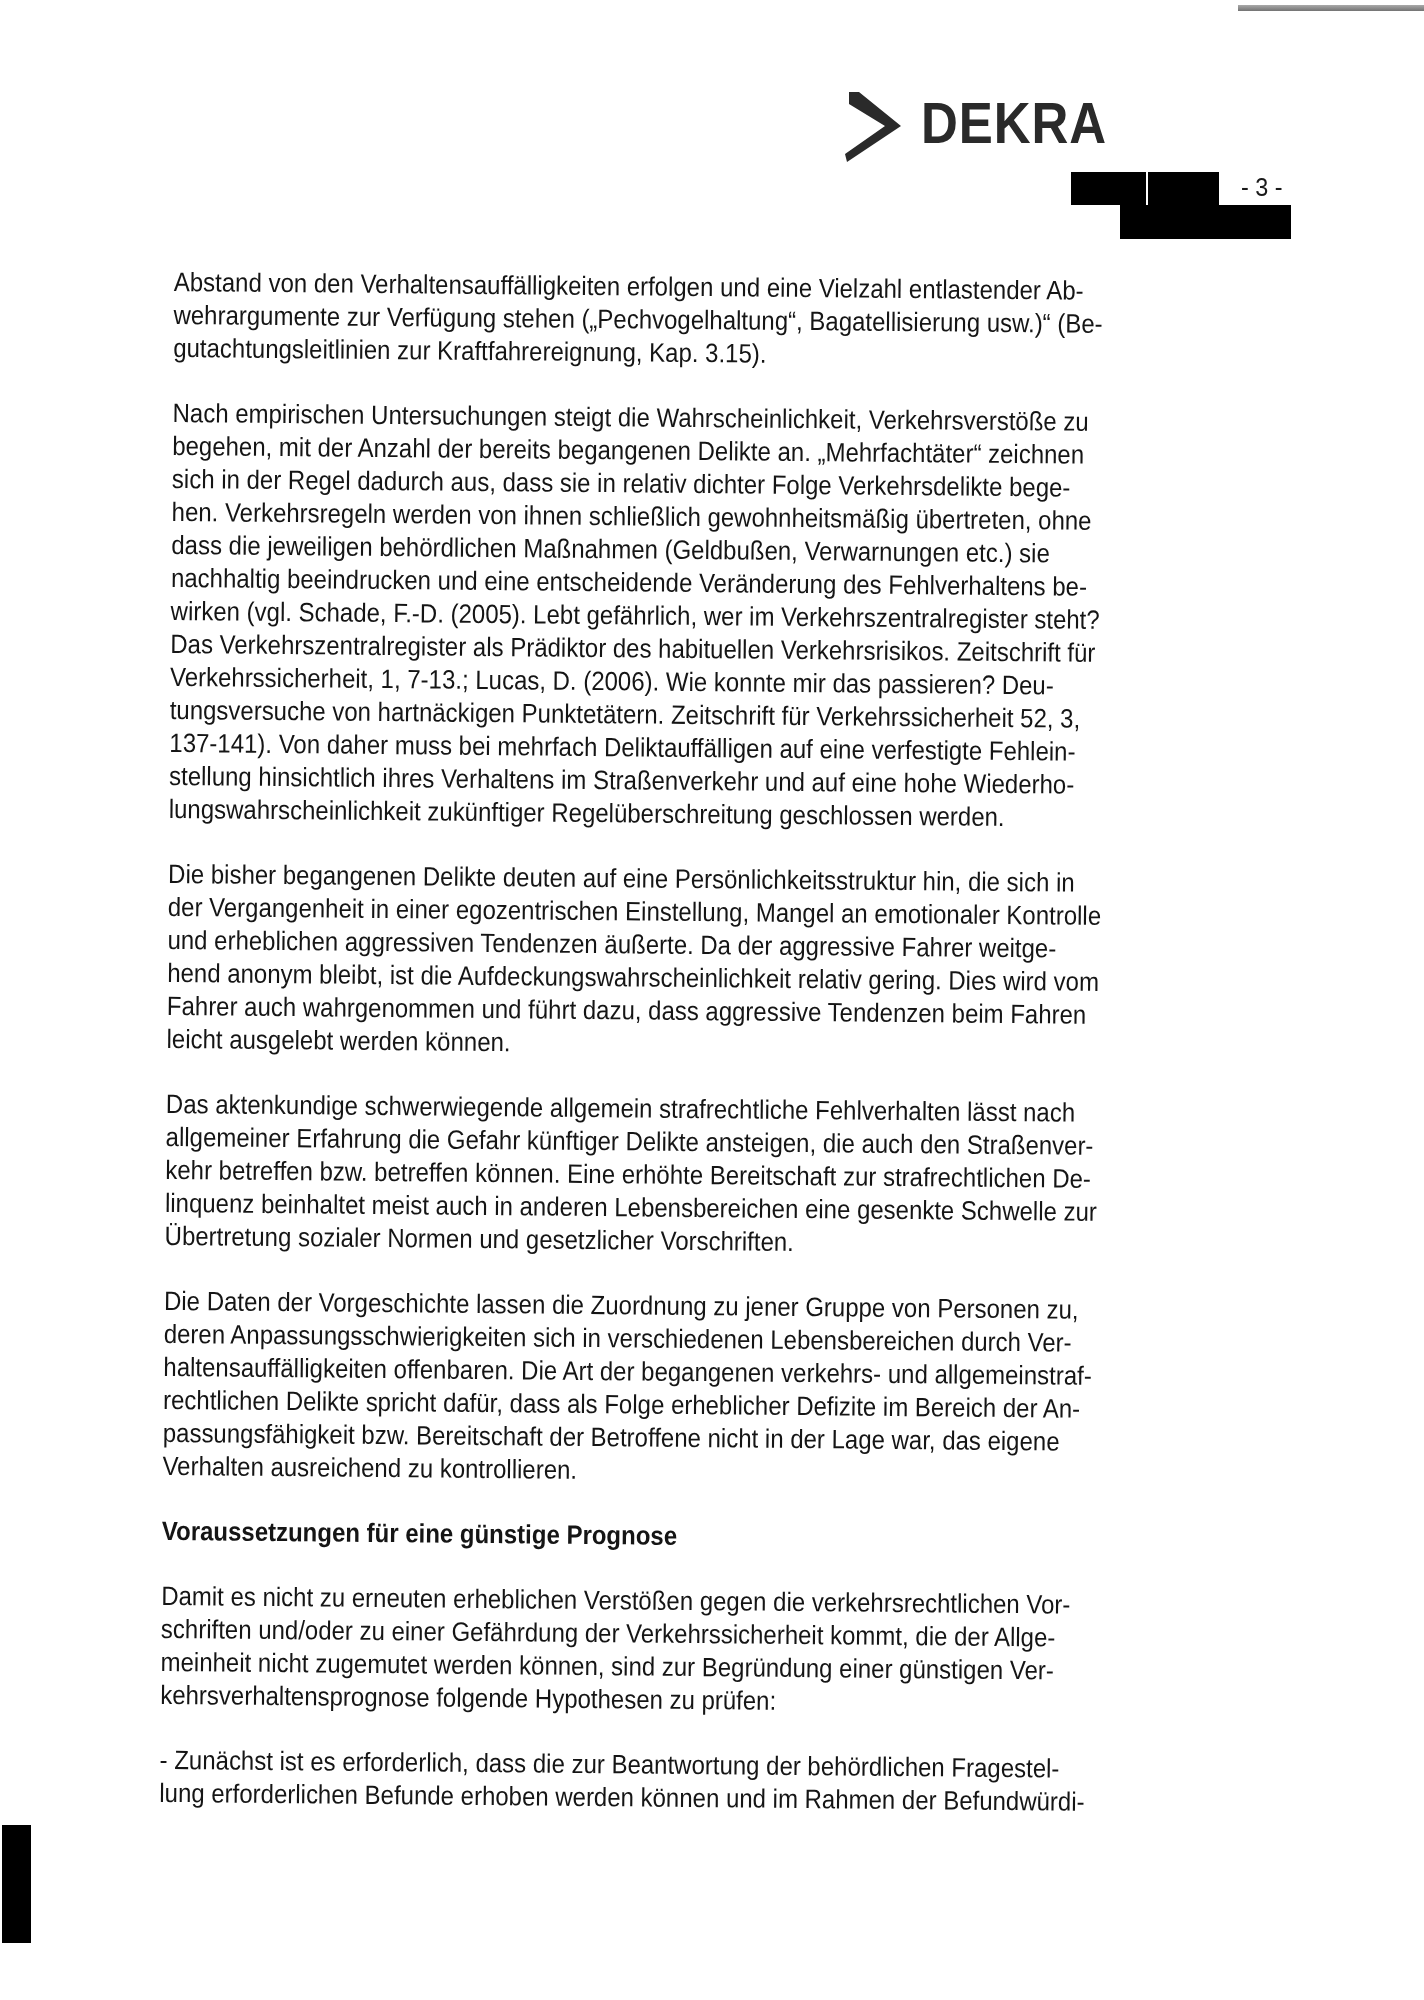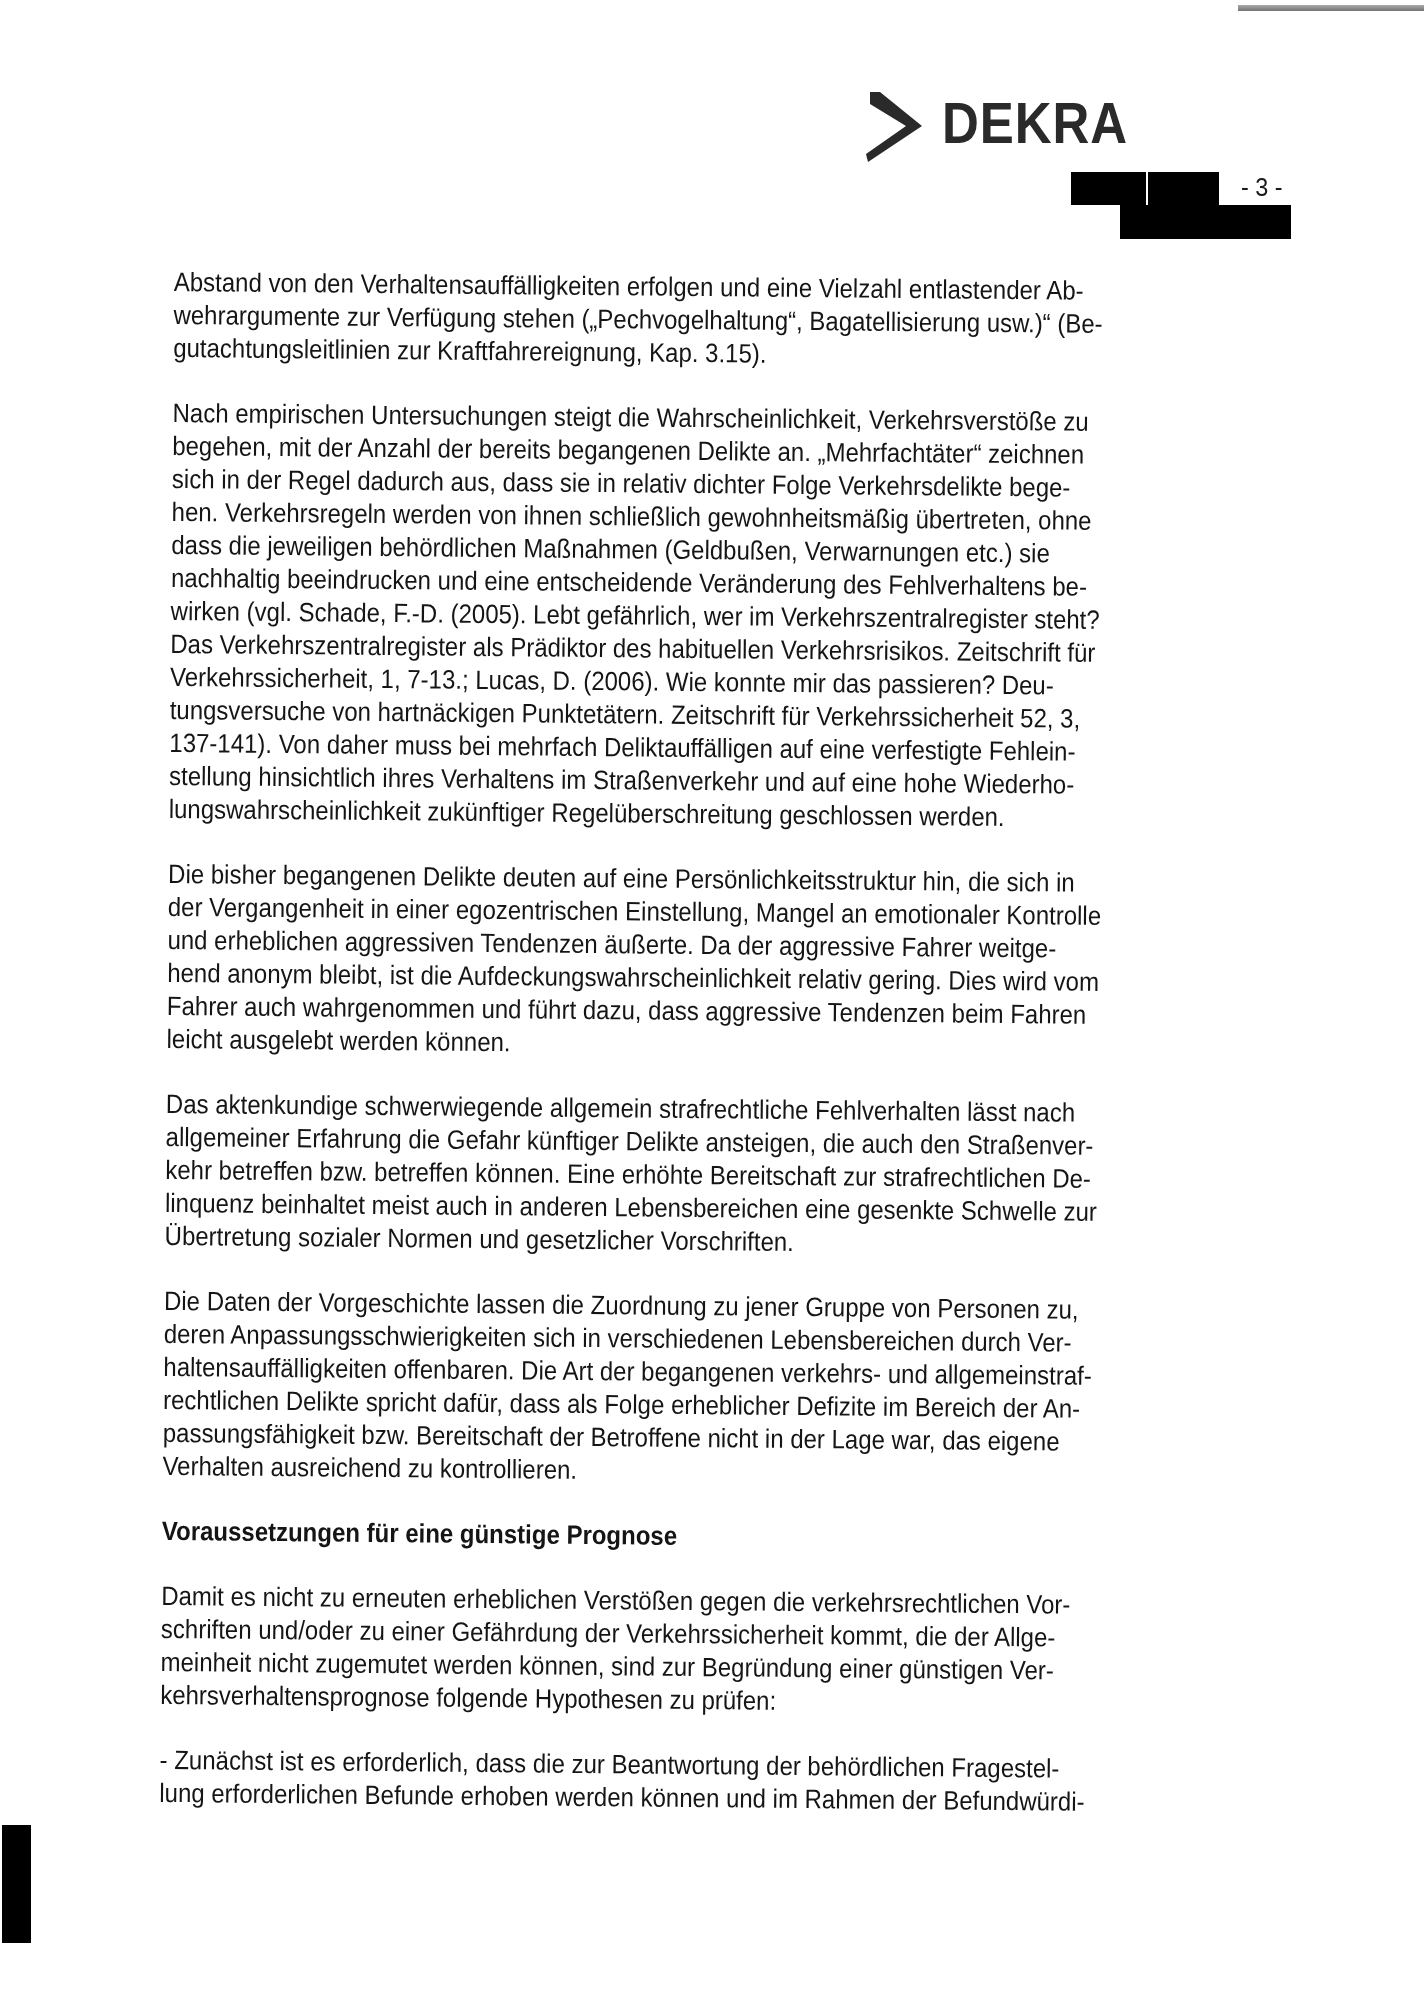--- a/index.html
+++ b/index.html
@@ -4,21 +4,21 @@
   <style>
     html, body { margin: 0; padding: 0; }
     body {
       width: 1424px; height: 2000px; background: #ffffff; position: relative; overflow: hidden;
       font-family: "Liberation Sans", sans-serif; color: #151515;
     }
     .scanline {
       position: absolute; left: 1238px; top: 5px; width: 186px; height: 6px;
       background: linear-gradient(#9a9a9a, #5a5a5a); opacity: 0.85;
     }
-    .logo { position: absolute; left: 864px; top: 90px; width: 270px; height: 75px; text-decoration: underline; }
+    .logo { position: absolute; left: 843px; top: 90px; width: 270px; height: 75px; text-decoration: underline; }
     .logo-mark { position: absolute; left: 0; top: 0; width: 60px; height: 72px; }
     .logo-text {
       position: absolute; left: 78px; top: 4px; font-size: 58px; font-weight: bold; color: #2a2a2a;
       letter-spacing: 1px; transform: scaleX(0.88); transform-origin: left top; line-height: 1;
     }
     .redact { position: absolute; background: #000; }
     .page-num {
       position: absolute; left: 1241px; top: 172px; font-size: 26px; color: #1a1a1a;
       transform: scaleX(0.9); transform-origin: left top; white-space: pre;
     }

